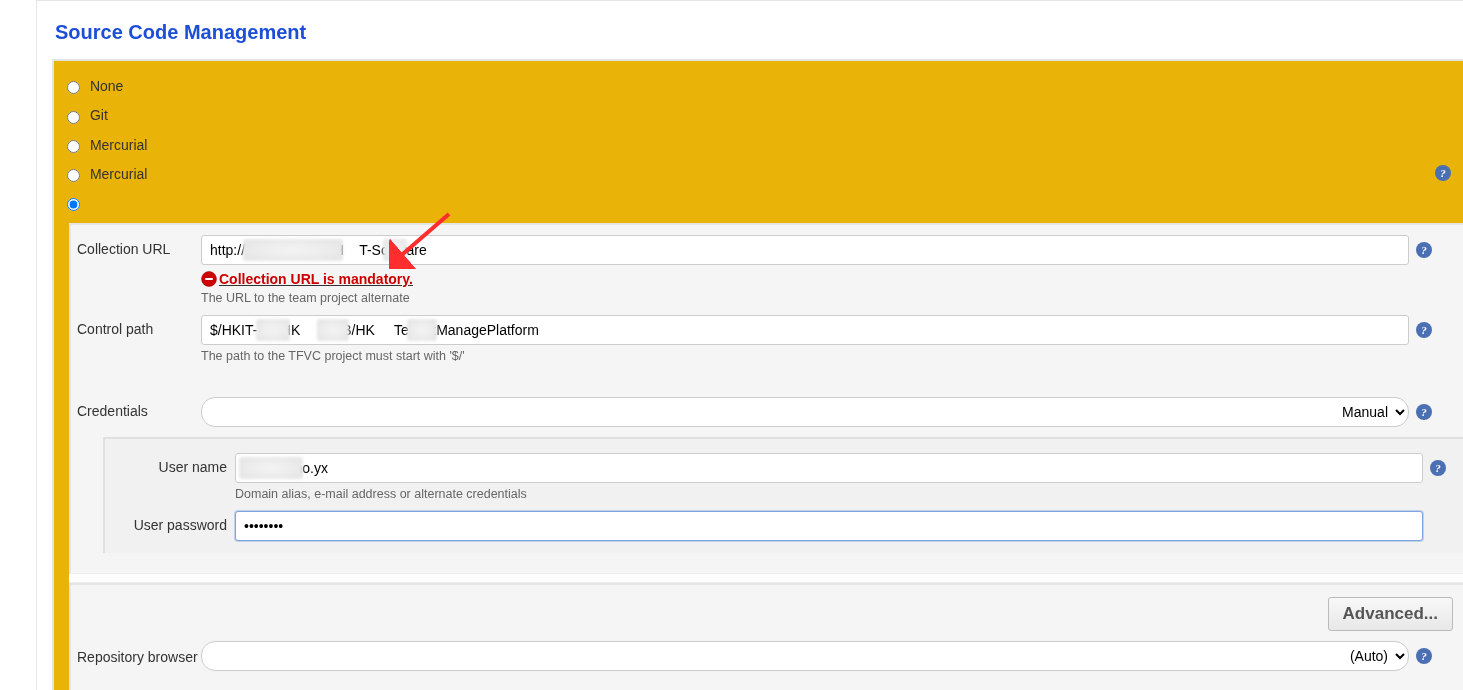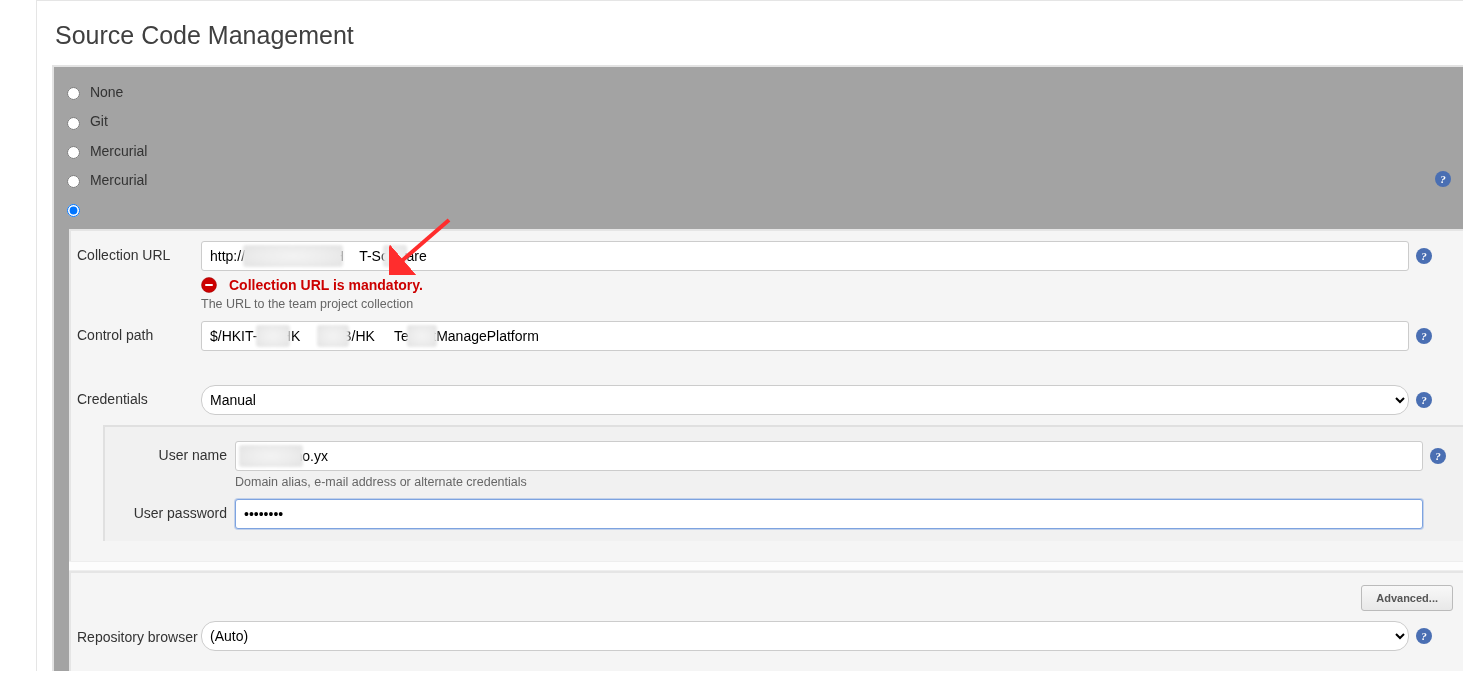--- a/index.html
+++ b/index.html
@@ -13,30 +13,30 @@
     position: relative;
   }
   .content {
     margin-left: 36px;
     border-left: 1px solid #e5e5e5;
     border-top: 1px solid #e5e5e5;
     background: #fff;
     padding: 0;
   }
   .section-header {
-    font-size: 25px;
-    font-weight: 400;
+    font-size: 20px;
+    font-weight: 700;
     padding: 20px 0 15px 18px;
-    color: #404040;
+    color: #1d4ed8;
   }
   .panel {
     margin-left: 15px;
     border-left: 2px solid #e3e3e3;
     border-top: 2px solid #e3e3e3;
-    background: #a3a3a3;
+    background: #eab308;
     padding: 10px 0 0 0;
     position: relative;
   }
   .radio-row {
     display: block;
     padding: 6px 0 6px 8px;
     font-size: 14px;
     position: relative;
   }
   .radio-row input[type="radio"] {
@@ -89,26 +89,28 @@
     background: #fff;
   }
   select {
     width: 100%;
     height: 30px;
     padding: 4px 4px;
     font-size: 14px;
     border: 1px solid #ccc;
     border-radius: 14px;
     background: #fff;
+    text-align: right;
   }
   .error-row {
     display: flex;
     align-items: center;
     margin-top: 6px;
-    gap: 12px;
+    gap: 2px;
+    text-decoration: underline;
   }
   .error-icon {
     width: 16px; height: 16px;
     display:inline-flex; align-items:center; justify-content:center;
     flex:0 0 16px;
   }
   .error-text {
     color: #cc0000;
     font-weight: 700;
   }
@@ -151,21 +153,21 @@
   .button-bar {
     text-align: right;
     padding: 6px 10px;
     margin-top: 6px;
   }
   button.adv {
     background: linear-gradient(#f8f8f8,#e8e8e8);
     border: 1px solid #bbb;
     border-radius: 3px;
     padding: 6px 14px;
-    font-size: 11px;
+    font-size: 17px;
     font-weight: 700;
     color: #555;
     cursor: pointer;
   }
   
   .arrow {
     position: absolute;
     left: 335px;
     top: 148px;
     pointer-events: none;
@@ -225,32 +227,33 @@
             <span class="smudge" style="left:182px; top:4px; width:24px; height:22px;"></span>
             <div class="error-row">
               <span class="error-icon">
                 <svg width="16" height="16" viewBox="0 0 16 16">
                   <circle cx="8" cy="8" r="7.5" fill="#cc0000" stroke="#990000" stroke-width="0.5"></circle>
                   <rect x="4" y="7" width="8" height="2" fill="#fff" rx="1"></rect>
                 </svg>
               </span>
               <span class="error-text">Collection URL is mandatory.</span>
             </div>
-            <div class="hint">The URL to the team project collection</div>
+            <div class="hint">The URL to the team project alternate</div>
           </div>
           <div class="form-help"><span class="help-icon">?</span></div>
         </div>
 
         <div class="form-row">
           <div class="form-label">Control path</div>
           <div class="form-field" style="position:relative;">
             <input type="text" value="$/HKIT-     /HK     WEB/HK     TenantManagePlatform" style="">
             <span class="smudge" style="left:55px; top:4px; width:34px; height:22px;"></span>
             <span class="smudge" style="left:116px; top:4px; width:32px; height:22px;"></span>
             <span class="smudge" style="left:206px; top:4px; width:30px; height:22px;"></span>
+            <div class="hint">The path to the TFVC project must start with '$/'</div>
           </div>
           <div class="form-help"><span class="help-icon">?</span></div>
         </div>
 
         <div class="spacer"></div>
 
         <div class="form-row">
           <div class="form-label">Credentials</div>
           <div class="form-field">
             <select>

